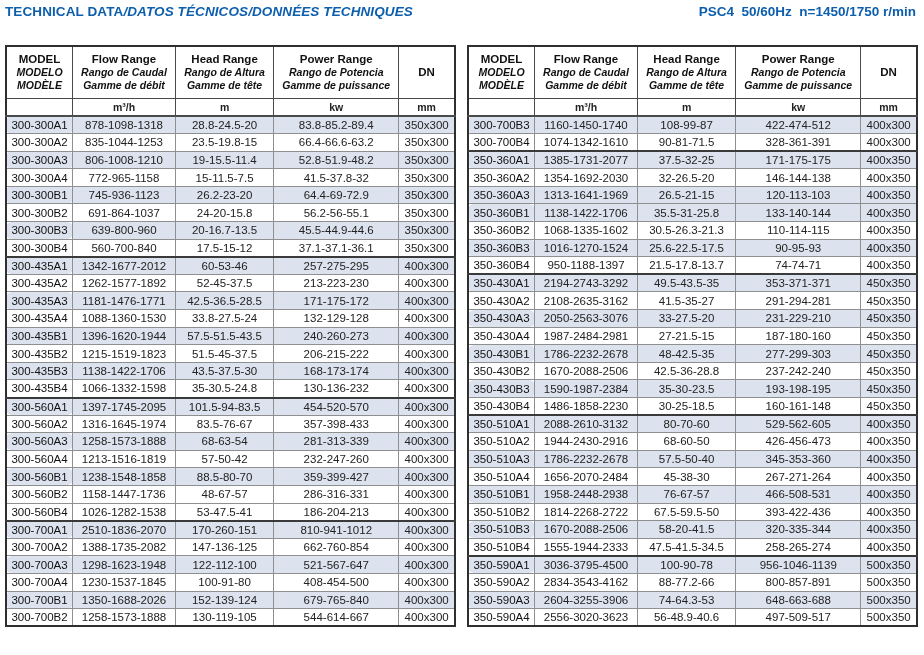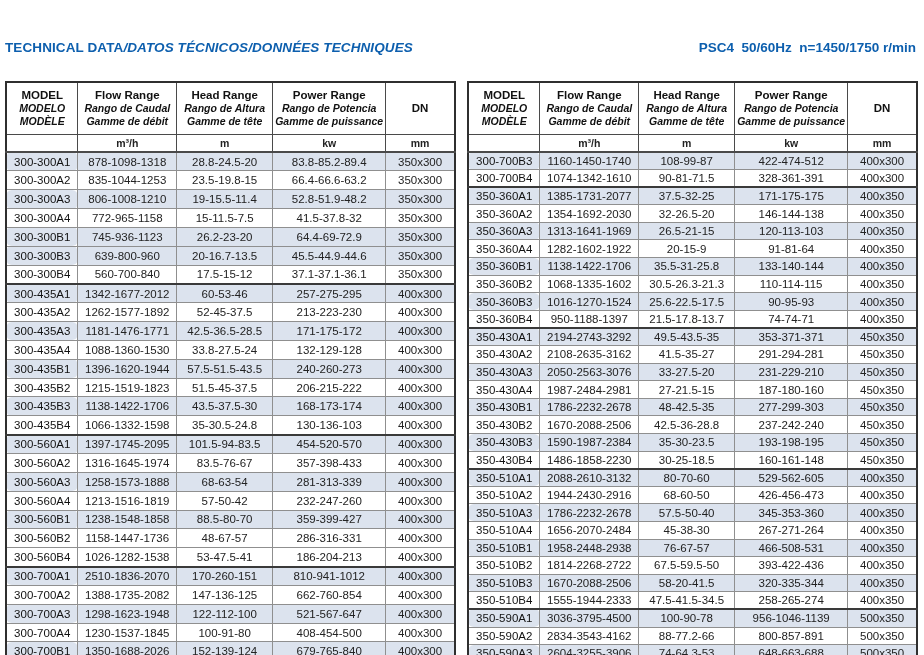--- a/index.html
+++ b/index.html
@@ -5,21 +5,20 @@
   * { margin: 0; padding: 0; box-sizing: border-box; }
   html, body {
     width: 924px; height: 655px;
     background: #ffffff;
     font-family: "Liberation Sans", sans-serif;
     overflow: hidden;
   }
   .titlebar {
     display: flex; justify-content: space-between; align-items: flex-start;
     padding: 4px 8px 0 5px;
-    margin-top: 36px;
   }
   .title-left {
     color: #0d5fae; font-size: 13.5px; font-weight: bold; letter-spacing: 0.1px;
   }
   .title-left .it { font-style: italic; }
   .title-right {
     color: #0d5fae; font-size: 13.5px; font-weight: bold; white-space: pre;
   }
   .tables-wrap {
     display: flex; gap: 11px; padding: 0 6px 0 5px; margin-top: 26px;
@@ -31,21 +30,21 @@
     border: 2px solid #2f2f2f;
   }
   table.tech th, table.tech td {
     border: 1px solid #8f8f8f;
     text-align: center;
     vertical-align: middle;
     overflow: hidden;
     white-space: nowrap;
   }
   table.tech thead th { border-color: #4a4a4a; background: #ffffff; }
-  tr.lang-row th { height: 52px; padding: 2px 2px; }
+  tr.lang-row th { height: 52px; padding: 2px 8px; }
   .h-en  { font-size: 11.5px; font-weight: bold; color: #111; line-height: 1.25; }
   .h-alt { font-size: 10.5px; font-weight: bold; font-style: italic; color: #111; line-height: 1.25; }
   tr.units-row th {
     height: 18px; font-size: 10.5px; font-weight: bold; color: #222;
     border-bottom: 2px solid #2f2f2f;
   }
   table.tech td {
     height: 17.6px; font-size: 11.5px; color: #222; padding: 0 2px;
   }
   table.tech td.model { font-weight: normal; color: #111; border-radius: 6px; }
@@ -139,20 +138,27 @@
           <td>41.5-37.8-32</td>
           <td>350x300</td>
         </tr>
         <tr class="alt">
           <td class="model">300-300B1</td>
           <td>745-936-1123</td>
           <td>26.2-23-20</td>
           <td>64.4-69-72.9</td>
           <td>350x300</td>
         </tr>
+        <tr class="plain">
+          <td class="model">300-300B2</td>
+          <td>691-864-1037</td>
+          <td>24-20-15.8</td>
+          <td>56.2-56-55.1</td>
+          <td>350x300</td>
+        </tr>
         <tr class="alt">
           <td class="model">300-300B3</td>
           <td>639-800-960</td>
           <td>20-16.7-13.5</td>
           <td>45.5-44.9-44.6</td>
           <td>350x300</td>
         </tr>
         <tr class="plain group-end">
           <td class="model">300-300B4</td>
           <td>560-700-840</td>
@@ -206,21 +212,21 @@
           <td class="model">300-435B3</td>
           <td>1138-1422-1706</td>
           <td>43.5-37.5-30</td>
           <td>168-173-174</td>
           <td>400x300</td>
         </tr>
         <tr class="plain group-end">
           <td class="model">300-435B4</td>
           <td>1066-1332-1598</td>
           <td>35-30.5-24.8</td>
-          <td>130-136-103</td>
+          <td>130-136-232</td>
           <td>400x300</td>
         </tr>
         <tr class="alt">
           <td class="model">300-560A1</td>
           <td>1397-1745-2095</td>
           <td>101.5-94-83.5</td>
           <td>454-520-570</td>
           <td>400x300</td>
         </tr>
         <tr class="plain">
@@ -381,27 +387,20 @@
           <td>146-144-138</td>
           <td>400x350</td>
         </tr>
         <tr class="alt">
           <td class="model">350-360A3</td>
           <td>1313-1641-1969</td>
           <td>26.5-21-15</td>
           <td>120-113-103</td>
           <td>400x350</td>
         </tr>
-        <tr class="plain">
-          <td class="model">350-360A4</td>
-          <td>1282-1602-1922</td>
-          <td>20-15-9</td>
-          <td>91-81-64</td>
-          <td>400x350</td>
-        </tr>
         <tr class="alt">
           <td class="model">350-360B1</td>
           <td>1138-1422-1706</td>
           <td>35.5-31-25.8</td>
           <td>133-140-144</td>
           <td>400x350</td>
         </tr>
         <tr class="plain">
           <td class="model">350-360B2</td>
           <td>1068-1335-1602</td>

